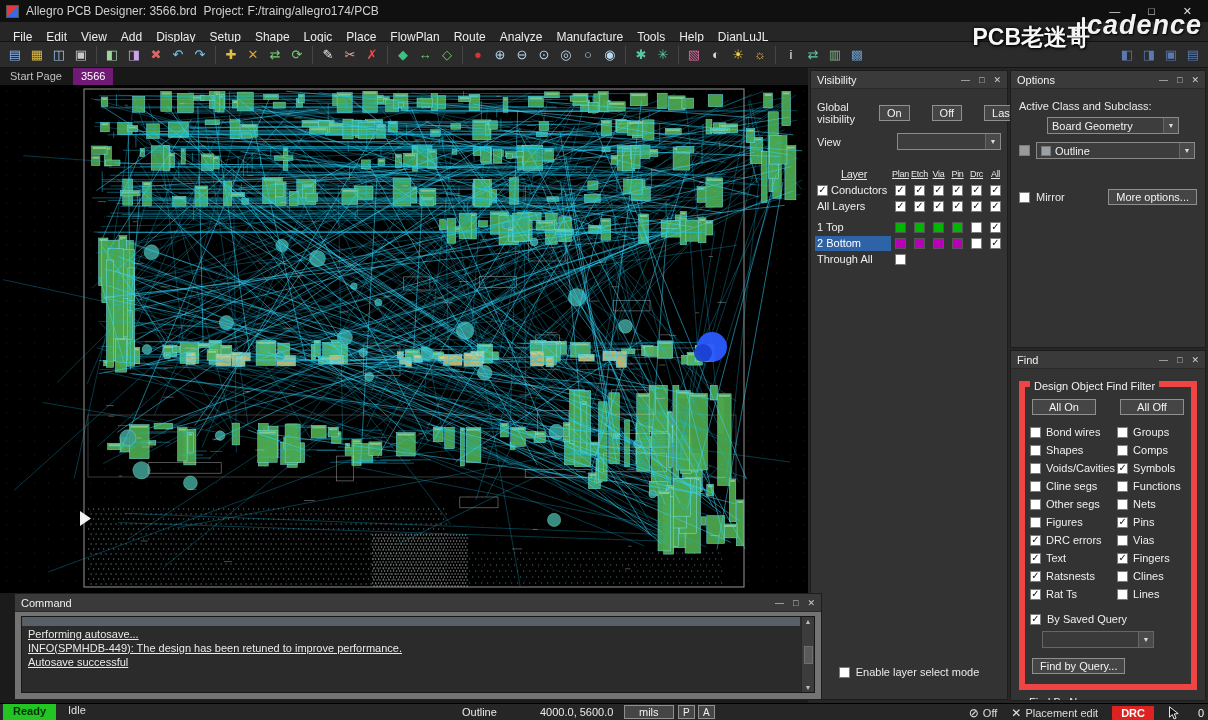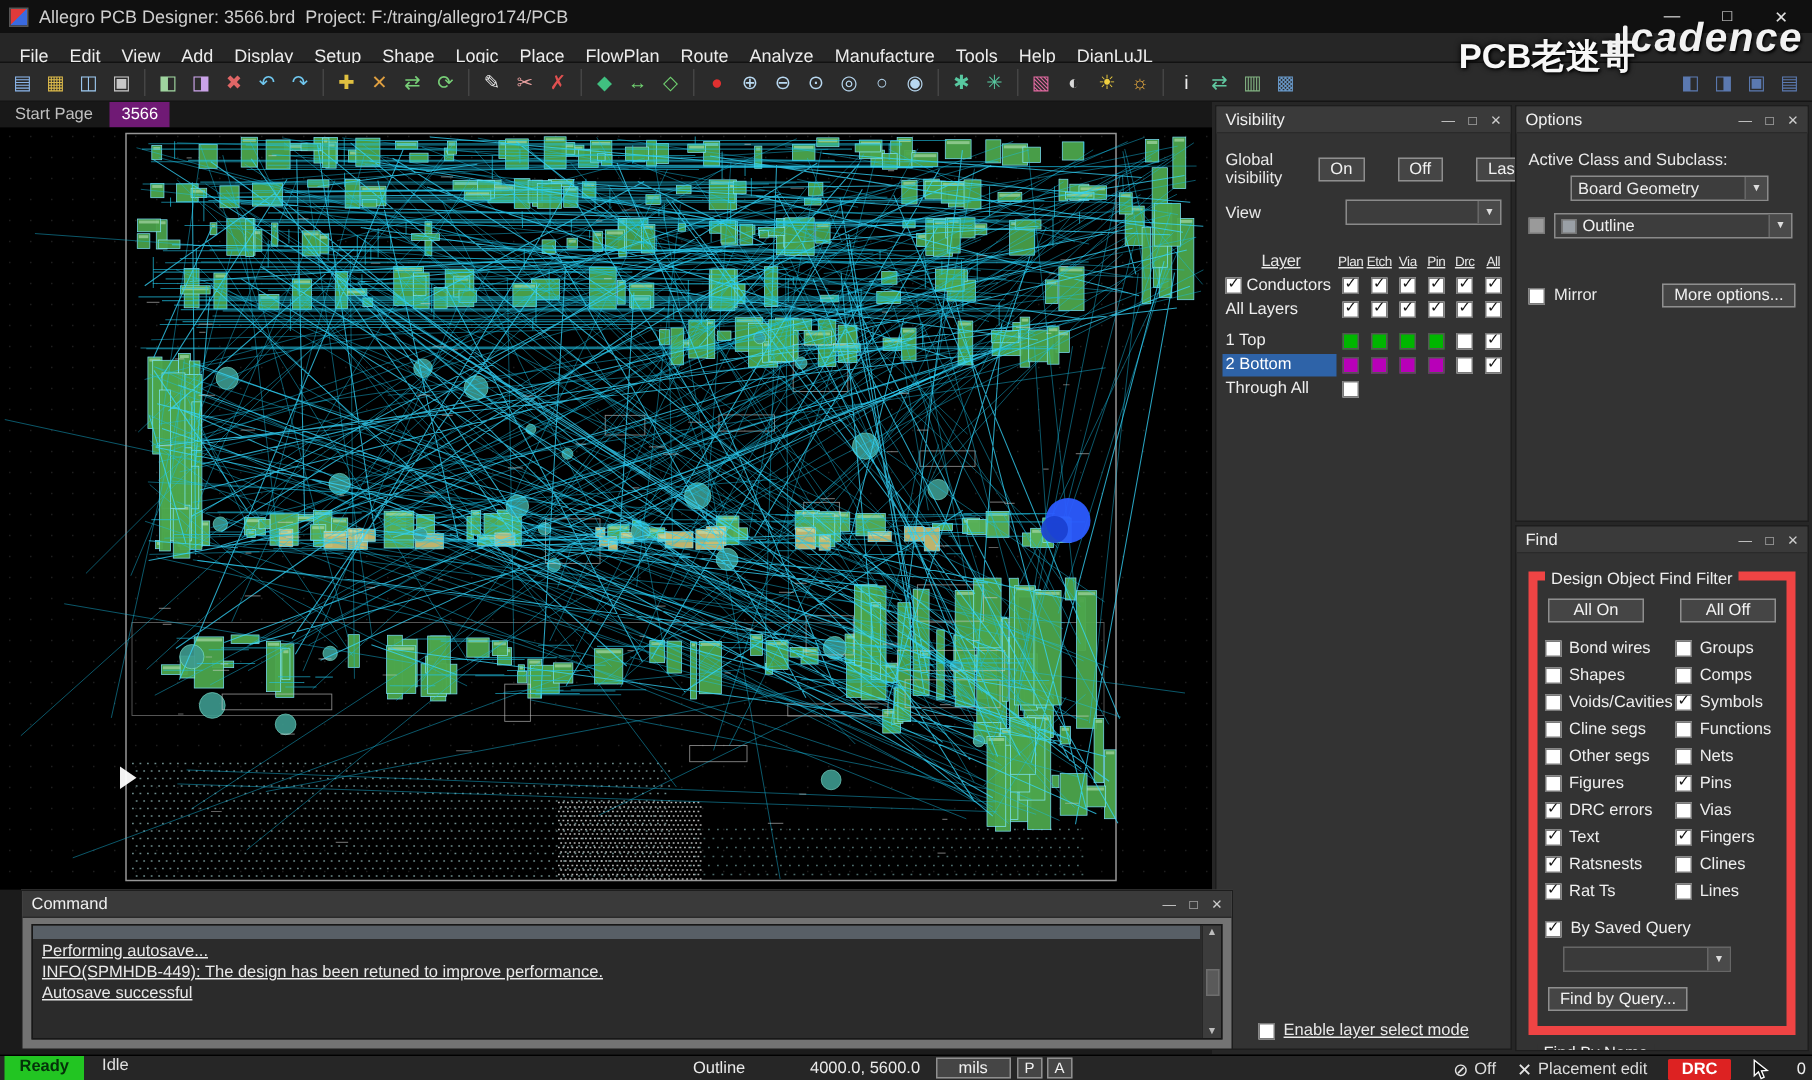--- a/index.html
+++ b/index.html
@@ -60,21 +60,21 @@
   .view-row .dd{width:104px;margin-left:auto;}
 
   .vis-table{margin:16px 2px 0 4px;}
   .vis-head,.vis-row{display:grid;grid-template-columns:76px repeat(6,19px);align-items:center;height:16px;}
   .vis-head span{text-decoration:underline;font-size:9px;color:#e6e6e6;text-align:center;letter-spacing:-0.3px;}
   .vis-head span:first-child{text-align:center;font-size:11px;padding-left:2px;}
   .vis-row .lbl{display:flex;align-items:center;gap:3px;font-size:11px;color:#efefef;height:15px;padding-left:2px;}
   .vis-row.selected .lbl{background:#2e63a8;color:#fff;}
   .vis-row .cell{display:flex;justify-content:center;align-items:center;}
   .vis-row:nth-child(3){margin-bottom:5px;}
-  .layer-select-row{position:absolute;bottom:6px;left:0;width:100%;display:flex;justify-content:center;align-items:center;gap:6px;font-size:11px;color:#eaeaea;text-decoration:underline;}
+  .layer-select-row{position:absolute;bottom:21px;left:0;width:100%;display:flex;justify-content:center;align-items:center;gap:6px;font-size:11px;color:#eaeaea;}
 
   .opt-body{padding:10px 8px 0;}
   .opt-class-dd{width:132px;margin:4px 0 0 28px;}
   .subclass-row{display:flex;align-items:center;gap:6px;margin-top:8px;}
   .subclass-row .dd{flex:1;margin-right:2px;}
   .subclass-sw{width:10px;height:10px;border:1px solid #777;flex:none;margin-right:4px;}
   .mirror-row{display:flex;align-items:center;margin-top:30px;gap:6px;}
   .mirror-row .btn{margin-left:auto;}
 
   .groupbox{border:6px solid #ef4444;margin:12px 8px 0;position:relative;padding:12px 5px 8px;}

